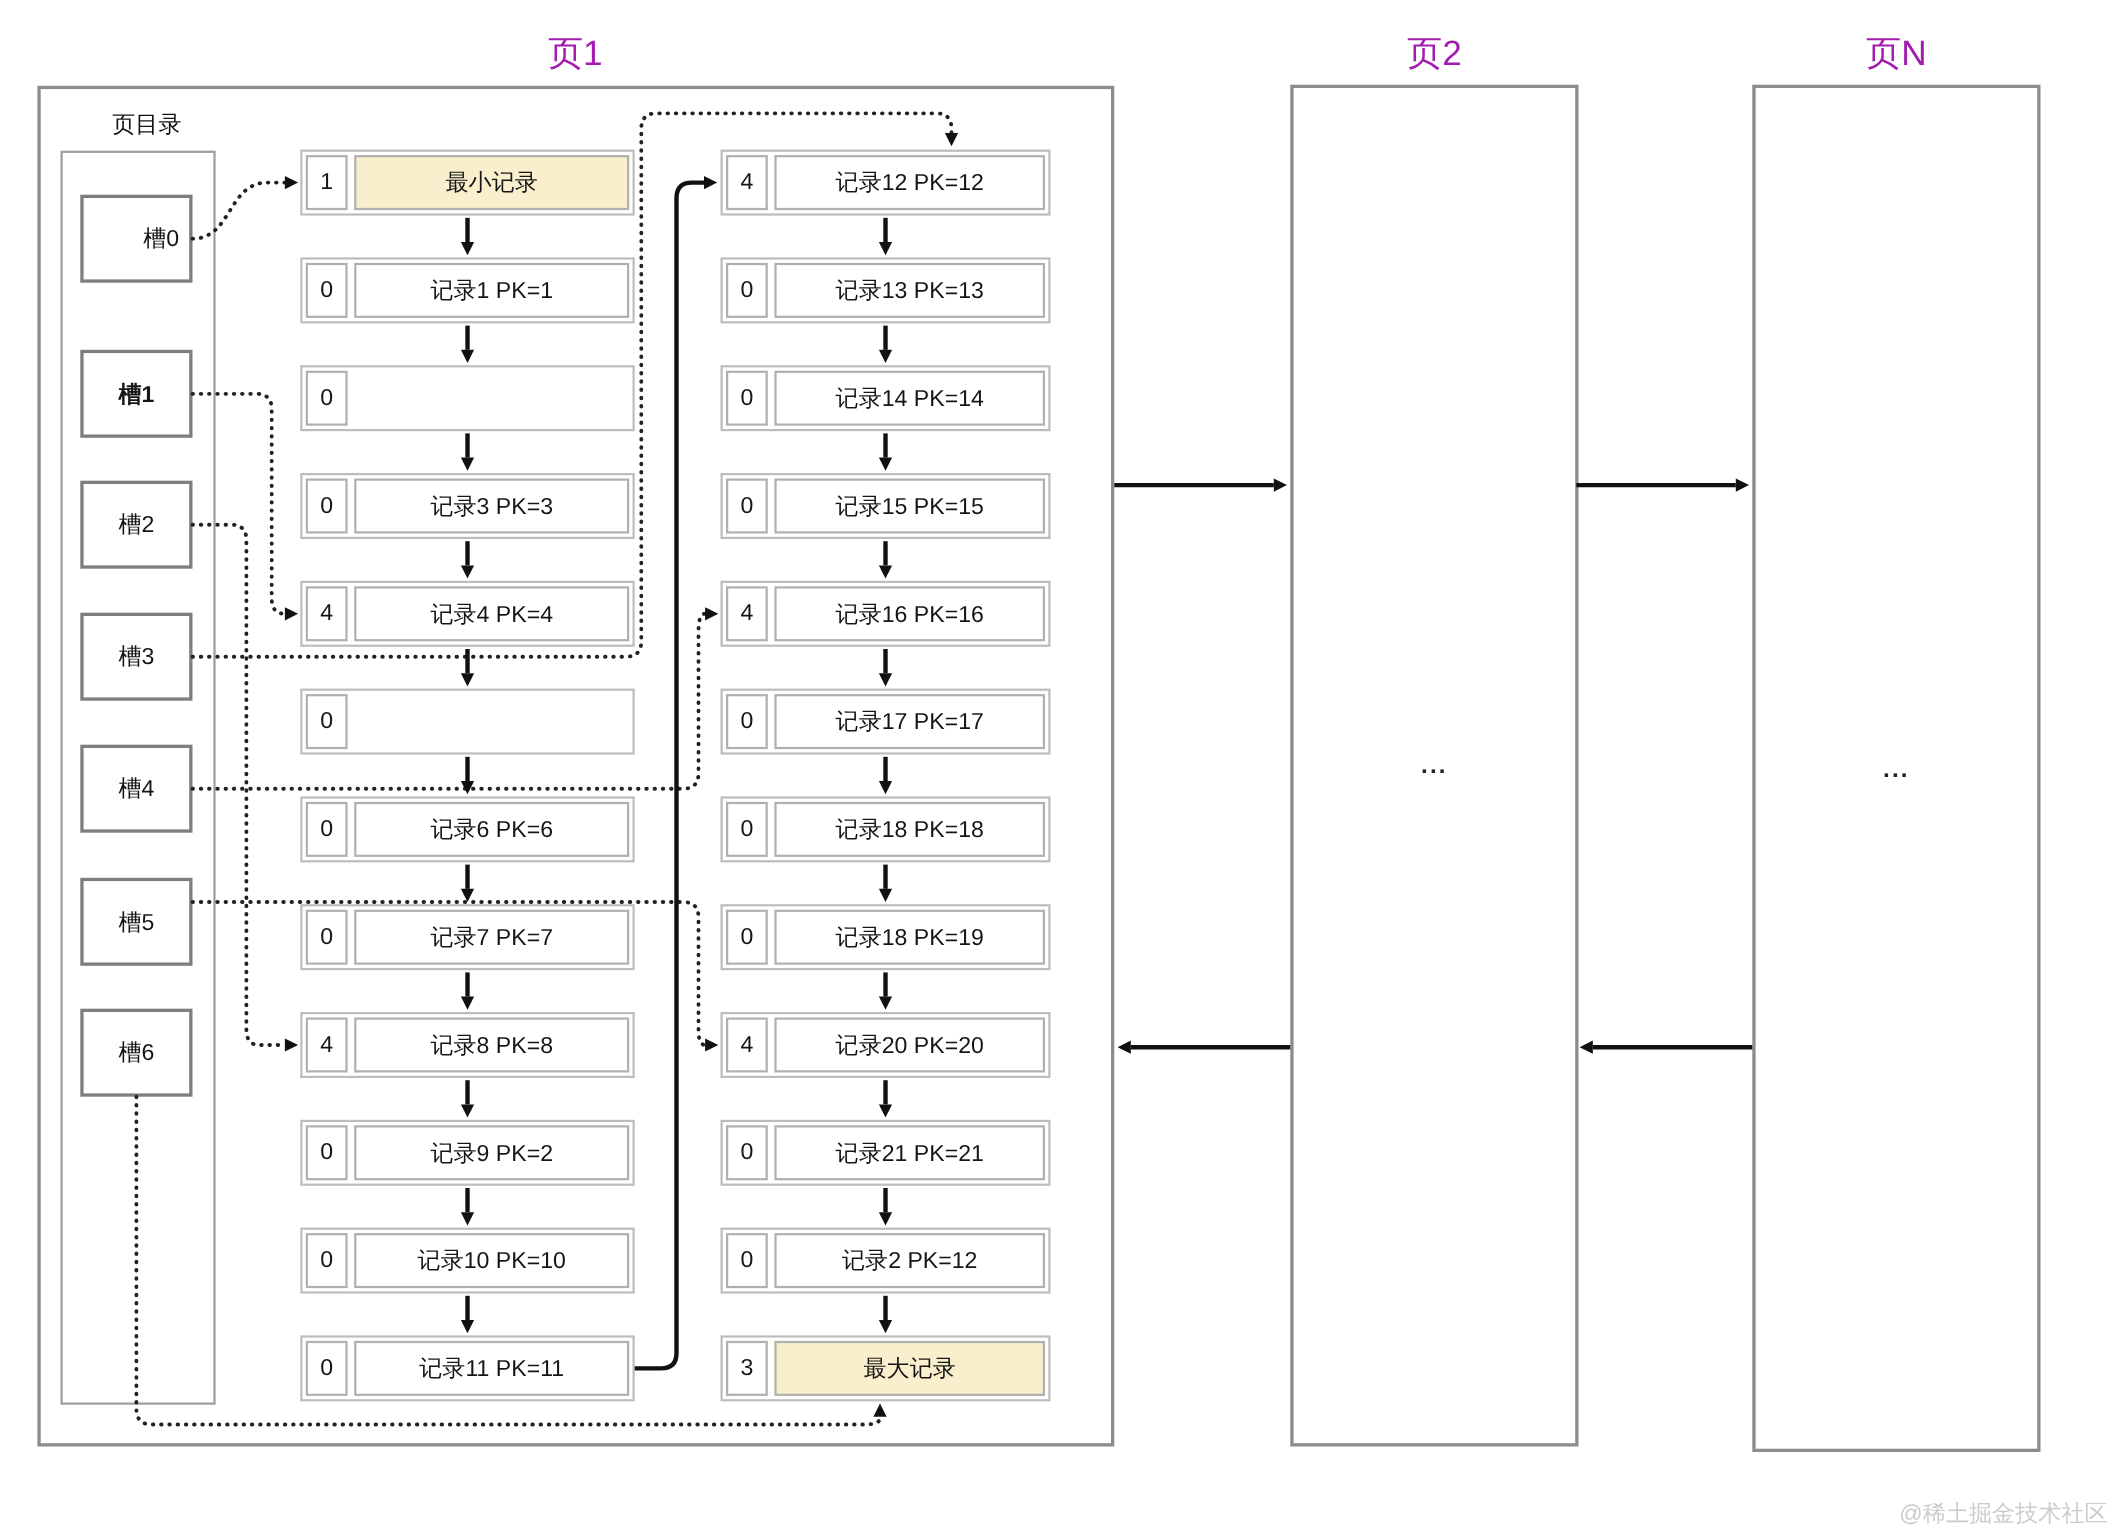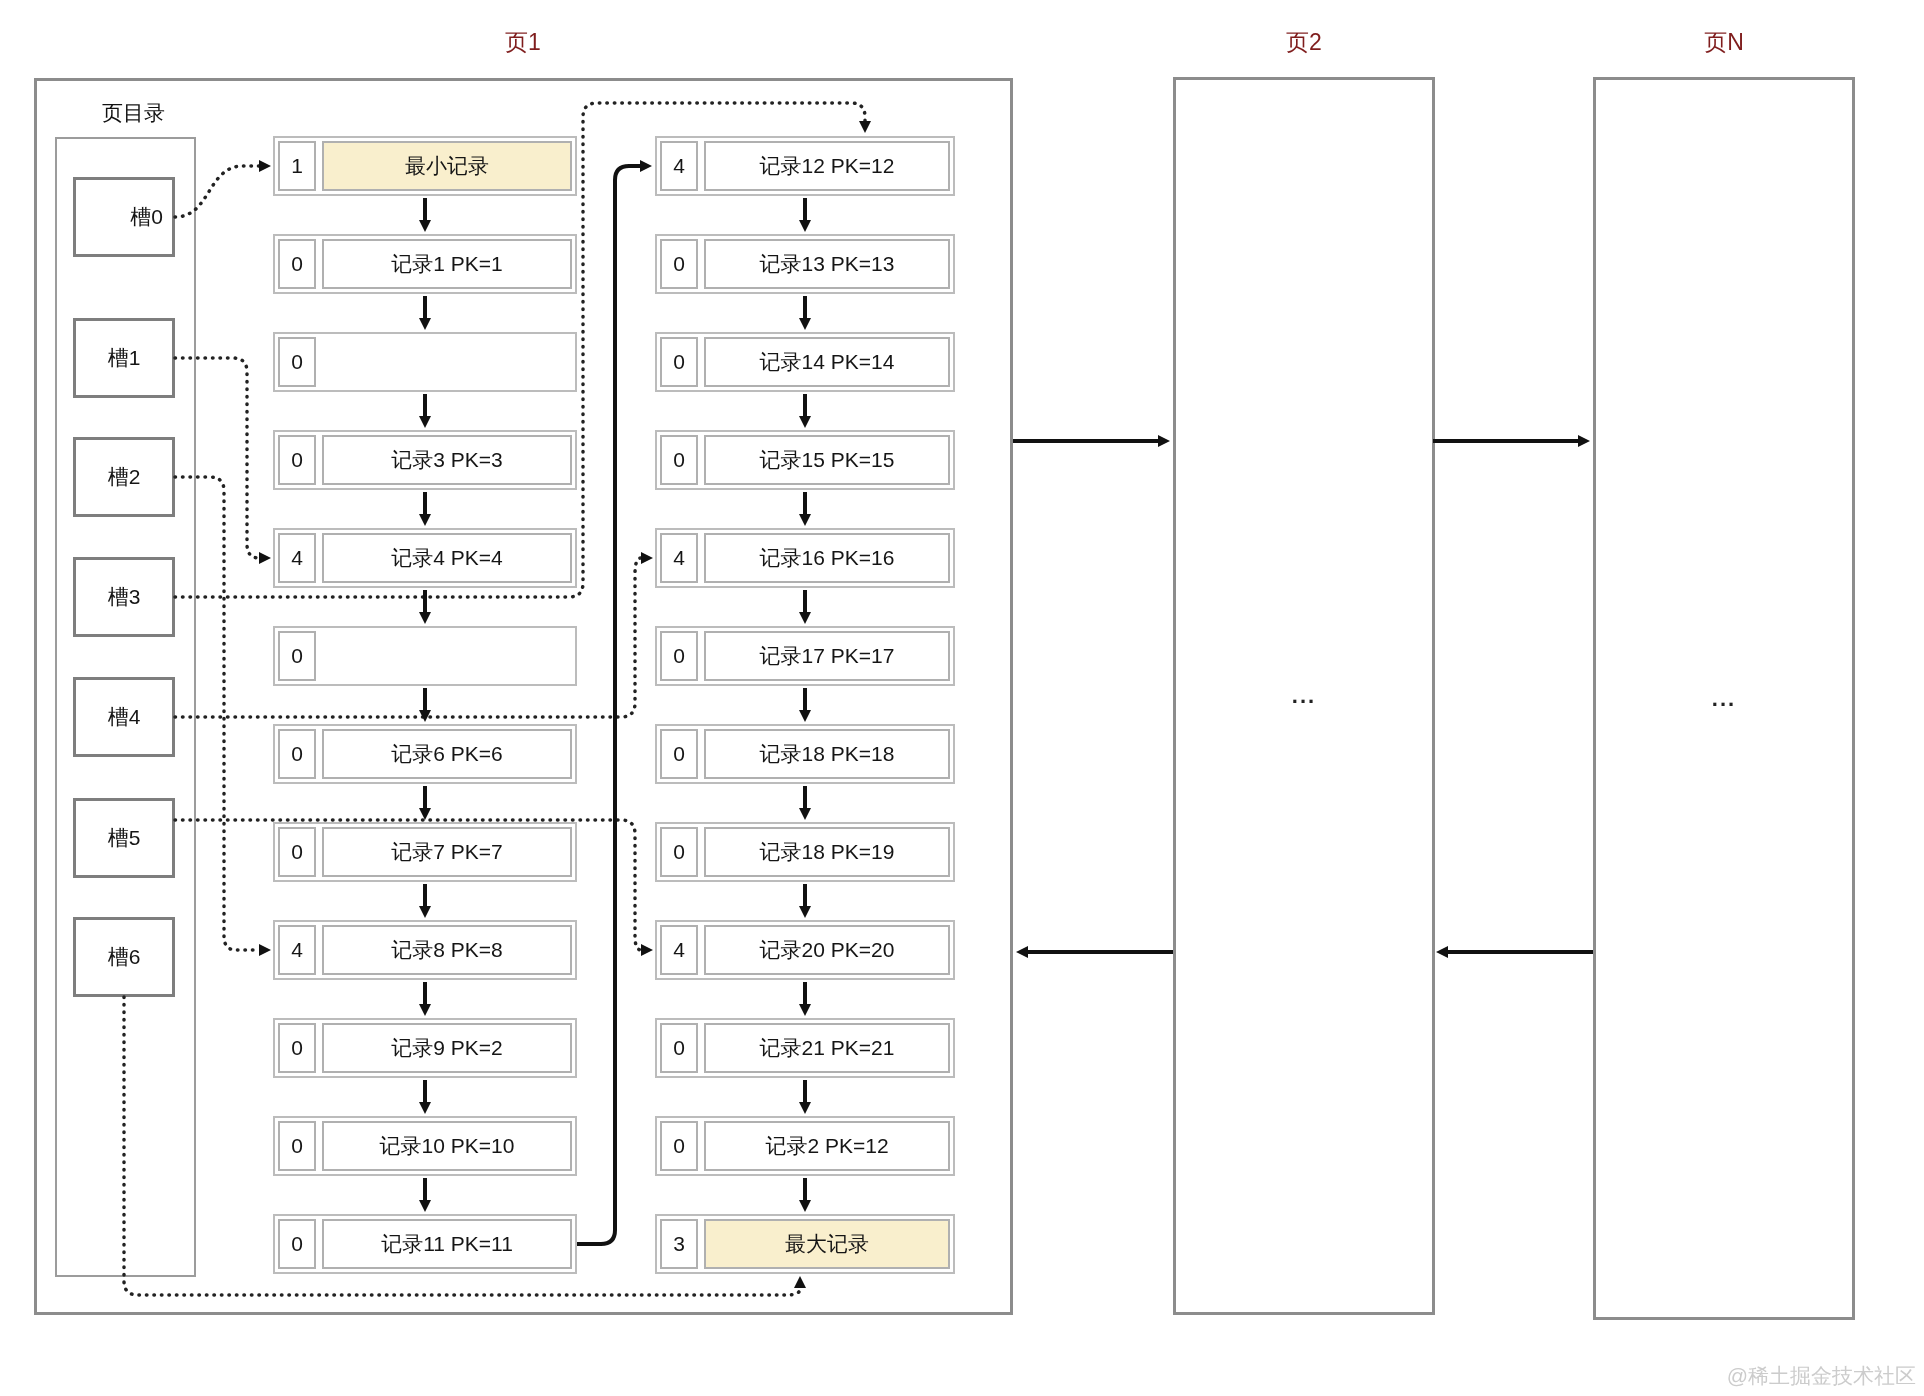--- a/index.html
+++ b/index.html
@@ -1,19 +1,19 @@
 <!DOCTYPE html>
 <html style="--hl: #f9efcd;"><head>
 <meta charset="utf-8">
 <style>
   html,body{margin:0;padding:0;background:#ffffff;}
   body{width:1924px;height:1396px;position:relative;overflow:hidden;
        font-family:"Liberation Sans", sans-serif;color:#151515;}
   .title{position:absolute;top:27px;width:120px;text-align:center;
-         font-size:23px;color:#7f1d1d;}
+         font-size:32px;color:#a21caf;}
   .pagebox{position:absolute;box-sizing:border-box;border:3px solid #8c8c8c;
            background:#fff;display:flex;align-items:center;justify-content:center;}
   #page1box{left:34px;top:78px;width:979px;height:1237px;}
   #page2box{left:1173px;top:77px;width:262px;height:1238px;}
   #pageNbox{left:1593px;top:77px;width:262px;height:1243px;}
   .dots{font-size:22px;font-weight:bold;color:#222;letter-spacing:2px;}
   #dirlabel{position:absolute;left:86px;top:99px;font-size:21px;color:#111;margin-left:16px;}
   #dirbox{position:absolute;left:55px;top:137px;width:141px;height:1140px;
           box-sizing:border-box;border:2px solid #9c9c9c;background:#fff;}
   .slot{position:absolute;left:73px;width:102px;height:80px;box-sizing:border-box;
@@ -45,21 +45,21 @@
 </div>
 <div id="pageNbox" class="pagebox">
   <span class="dots">...</span>
 </div>
 
 <span id="dirlabel">页目录</span>
 <div id="dirbox"></div>
 
 <div id="slots">
     <div class="slot" style="top: 177px; padding-left: 45px;">槽0</div>
-    <div class="slot" style="top: 318px;">槽1</div>
+    <div class="slot" style="top: 318px; font-weight: bold;">槽1</div>
     <div class="slot" style="top: 437px; text-align: right;">槽2</div>
     <div class="slot" style="top: 557px;">槽3</div>
     <div class="slot" style="top: 677px;">槽4</div>
     <div class="slot" style="top: 798px;">槽5</div>
     <div class="slot" style="top: 917px;">槽6</div>
   </div>
 <div id="leftcol">
     <div class="record" style="left: 273px; top: 136px; width: 304px;">
       <div class="cell flag">1</div>
       <div class="cell main hl">最小记录</div>

